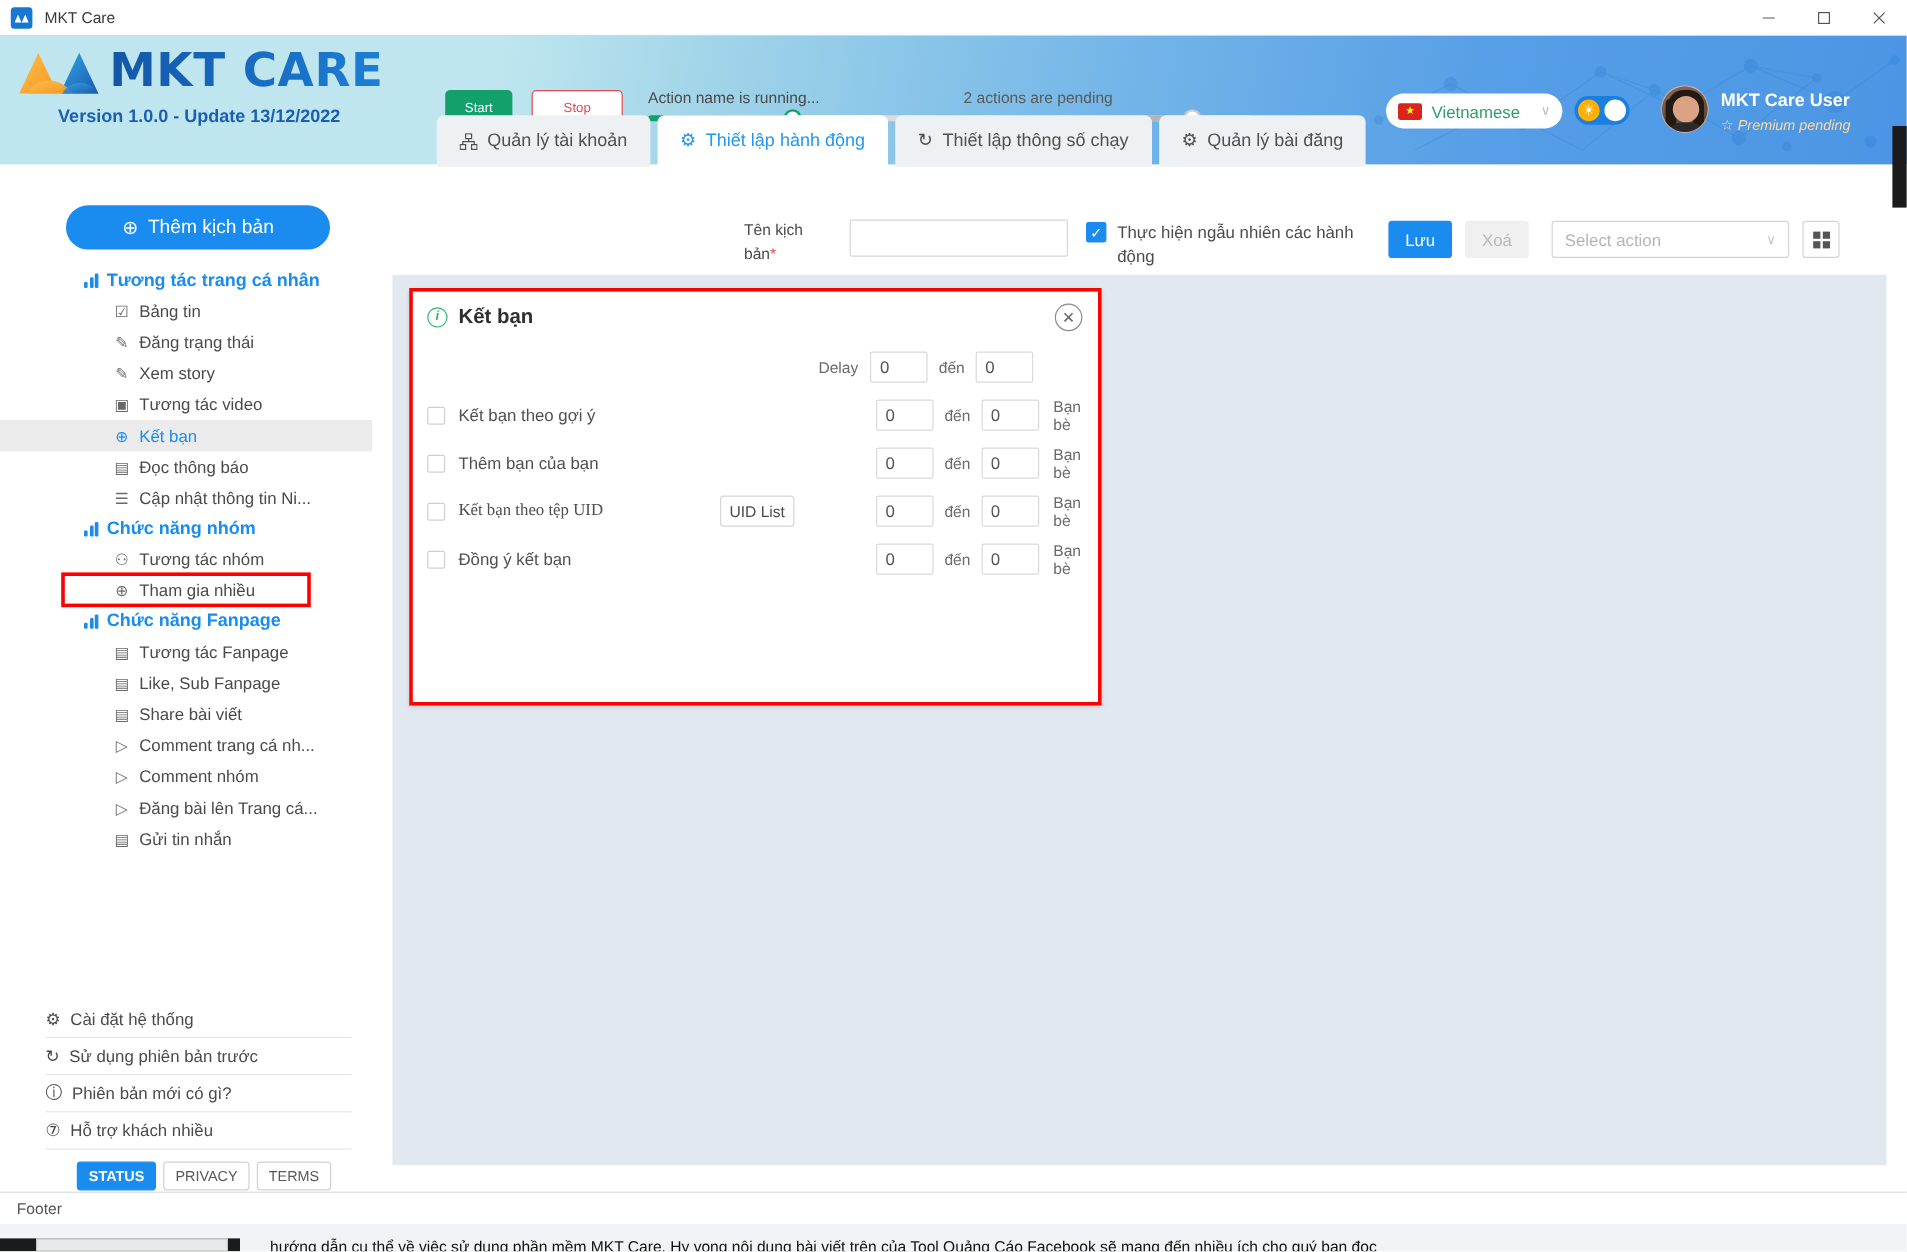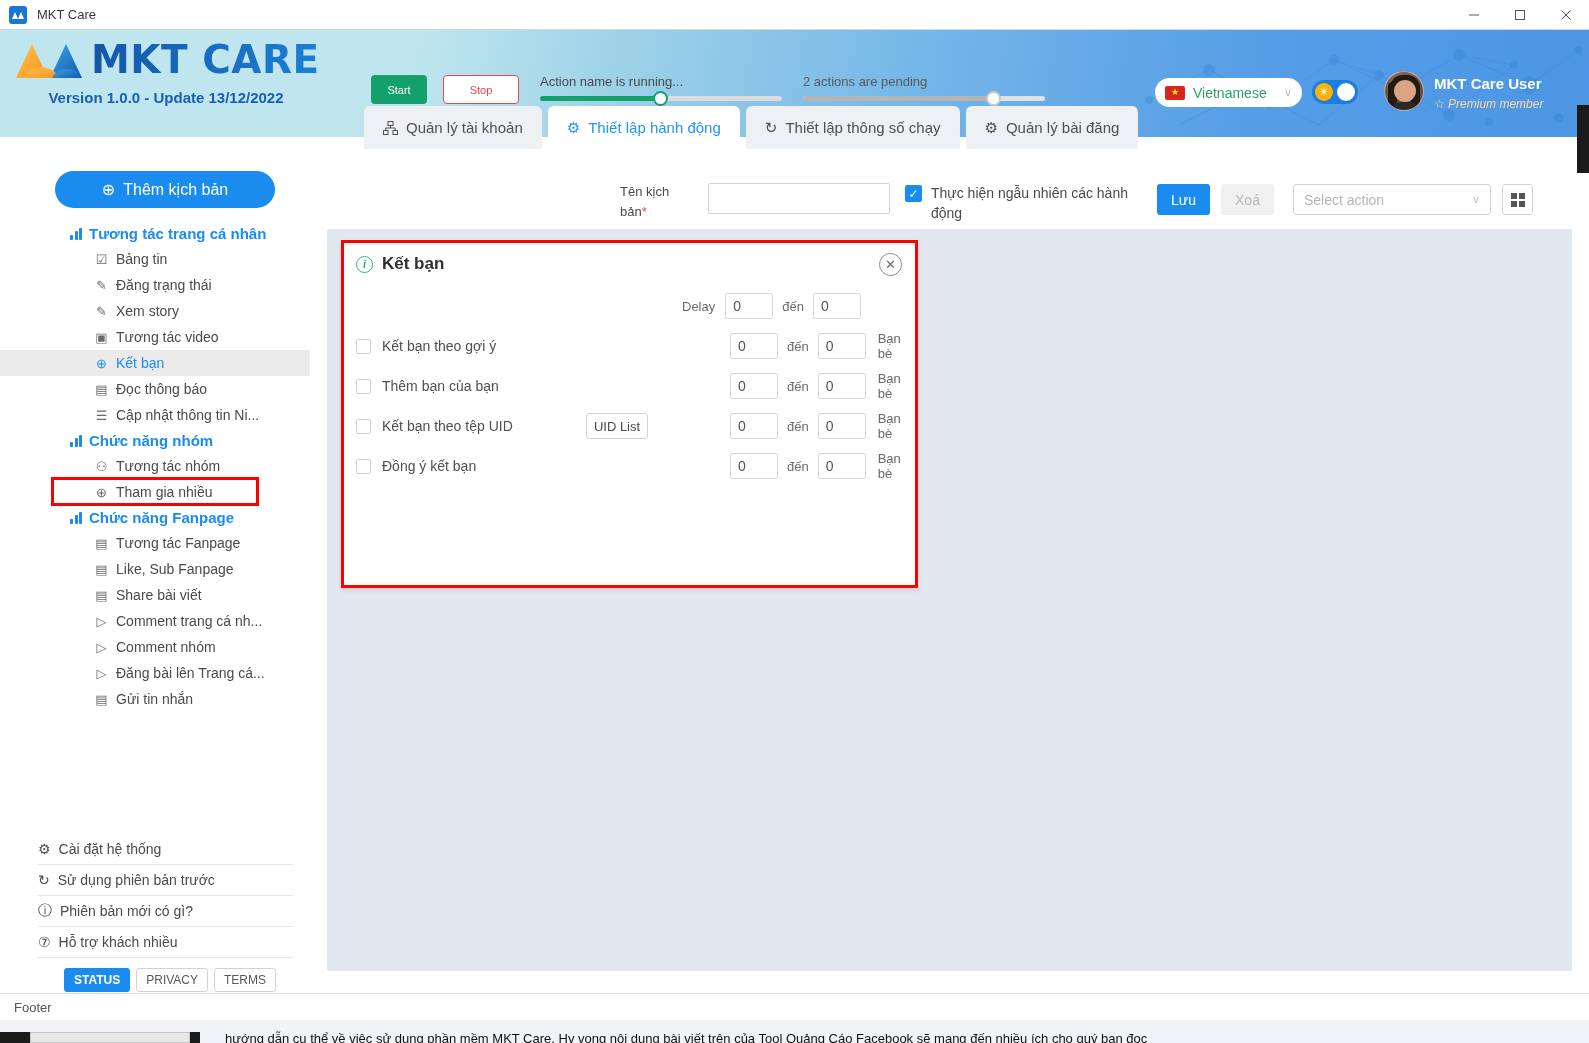--- a/index.html
+++ b/index.html
@@ -109,21 +109,21 @@
   .avatar .face { position:absolute; left:9px; top:8px; width:22px; height:22px; border-radius:50%; background:#d9a384;}
   .avatar .hair { position:absolute; left:5px; top:3px; width:30px; height:18px; border-radius:15px 15px 6px 6px; background:#241a14;}
   .avatar .hair2 { position:absolute; left:3px; top:10px; width:9px; height:24px; border-radius:6px; background:#241a14;}
   .avatar .hair3 { position:absolute; right:3px; top:10px; width:9px; height:24px; border-radius:6px; background:#241a14;}
   .avatar .body { position:absolute; left:6px; top:30px; width:28px; height:14px; border-radius:10px 10px 0 0; background:#2a2a2a;}
   .user-name { position: absolute; left: 1434px; top: 45px; font-size: 15px; font-weight: bold; color: #fff; }
   .user-sub  { position: absolute; left: 1434px; top: 67px; font-size: 12px; color: #ffd9a0; font-style: italic; }
   .user-sub .star { font-style: normal; }
 
   
-  .tabs { position: absolute; top: 96px; left: 364px; display: flex; gap: 6px; z-index: 5; margin-top: 10px;}
+  .tabs { position: absolute; top: 96px; left: 364px; display: flex; gap: 6px; z-index: 5;}
   .tab {
     height: 43px; background: #eef1f3; border-radius: 6px 6px 0 0;
     display: flex; align-items: center; padding: 0 19px; gap: 8px;
     font-size: 15px; color: #4f4f4f; cursor: pointer; white-space: nowrap;
   }
   .tab.active { background: #fff; color: #2196f3; }
   .tab .ic { font-size: 15px; line-height: 1; display:flex;align-items:center;}
 
   
   .bodyarea { position: absolute; top: 139px; left: 0; width: 1589px; height: 854px; background:#fff; }
@@ -394,21 +394,21 @@
   <div class="avatar">
     <div class="hair"></div>
       <div class="hair2"></div>
       <div class="hair3"></div>
     <div class="face"></div>
       <div class="body"></div>
   </div>
   <div class="user-name">MKT Care User</div>
   <div class="user-sub">
     <span class="star">☆</span>
-    <span>Premium member</span>
+    <span>Premium pending</span>
   </div>
 </div>
 
 <div class="tabs">
   <div class="tab">
     <span class="ic">
       <svg width="15" height="14" viewBox="0 0 15 14">
           <rect x="5" y="0.5" width="5" height="4" fill="none" stroke="currentColor"></rect>
           <rect x="0.5" y="9.5" width="4.5" height="4" fill="none" stroke="currentColor"></rect>
           <rect x="10" y="9.5" width="4.5" height="4" fill="none" stroke="currentColor"></rect>
@@ -622,25 +622,25 @@
           <span class="row-chk"></span>
           <span class="row-label">Thêm bạn của bạn</span>
         </div>
         <div class="row" style="left:386px; top:130px;">
           <input class="num" value="0" style="">
           <span class="den">đến</span>
           <input class="num" value="0" style="">
           <span class="unit">Bạn bè</span>
         </div>
 
-        <div class="row" style="left:12px; top:170px;">
+        <div class="row" style="left:12px; top:170px;font-family:Liberation Serif, serif;">
           <span class="row-chk"></span>
           <span class="row-label">Kết bạn theo tệp UID</span>
         </div>
-        <div class="row" style="left:242px; top:170px;">
+        <div class="row" style="left:256px; top:170px;">
           <button class="uid-btn">UID List</button>
         </div>
         <div class="row" style="left:386px; top:170px;">
           <input class="num" value="0" style="">
           <span class="den">đến</span>
           <input class="num" value="0" style="">
           <span class="unit">Bạn bè</span>
         </div>
 
         <div class="row" style="left:12px; top:210px;">

